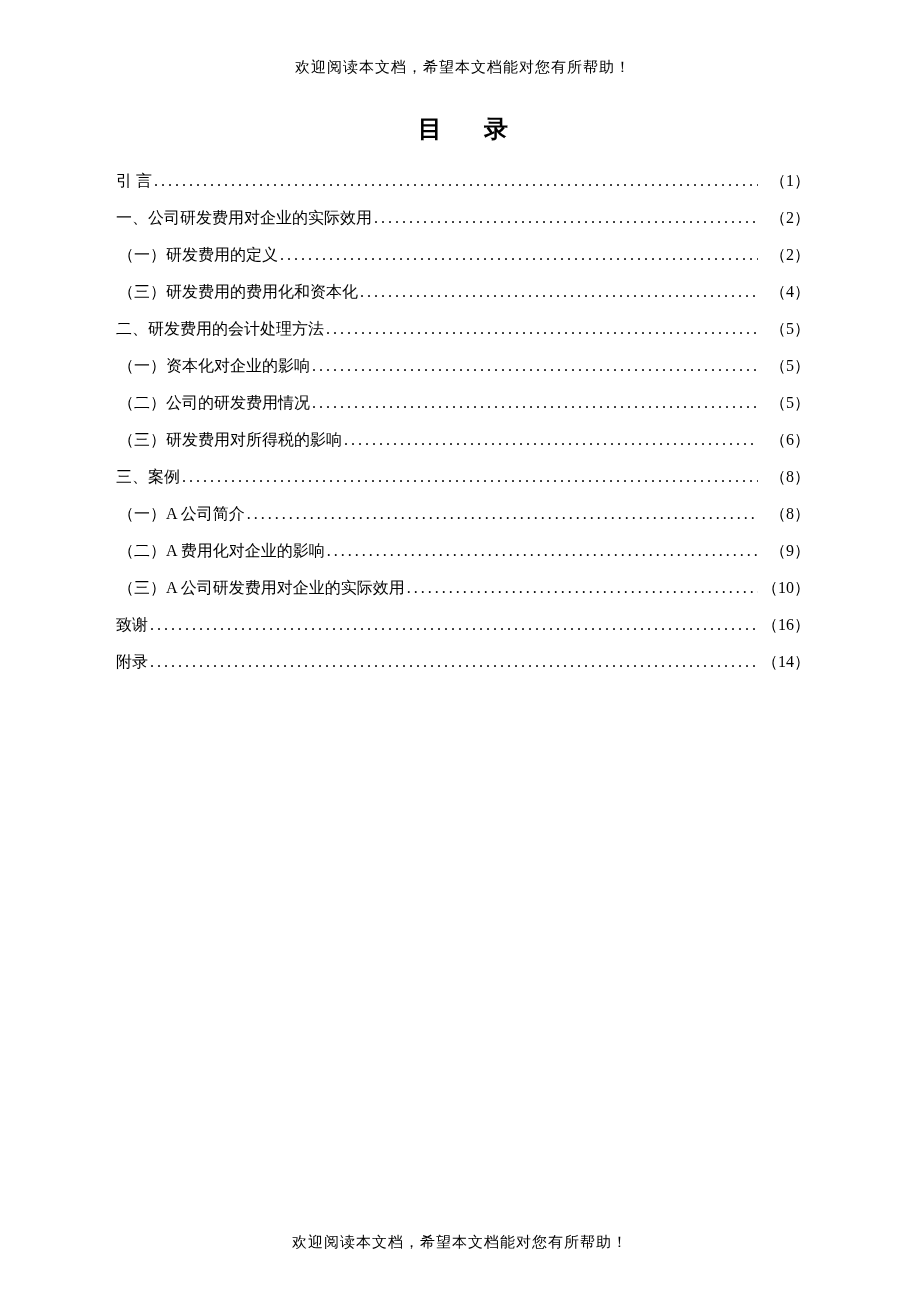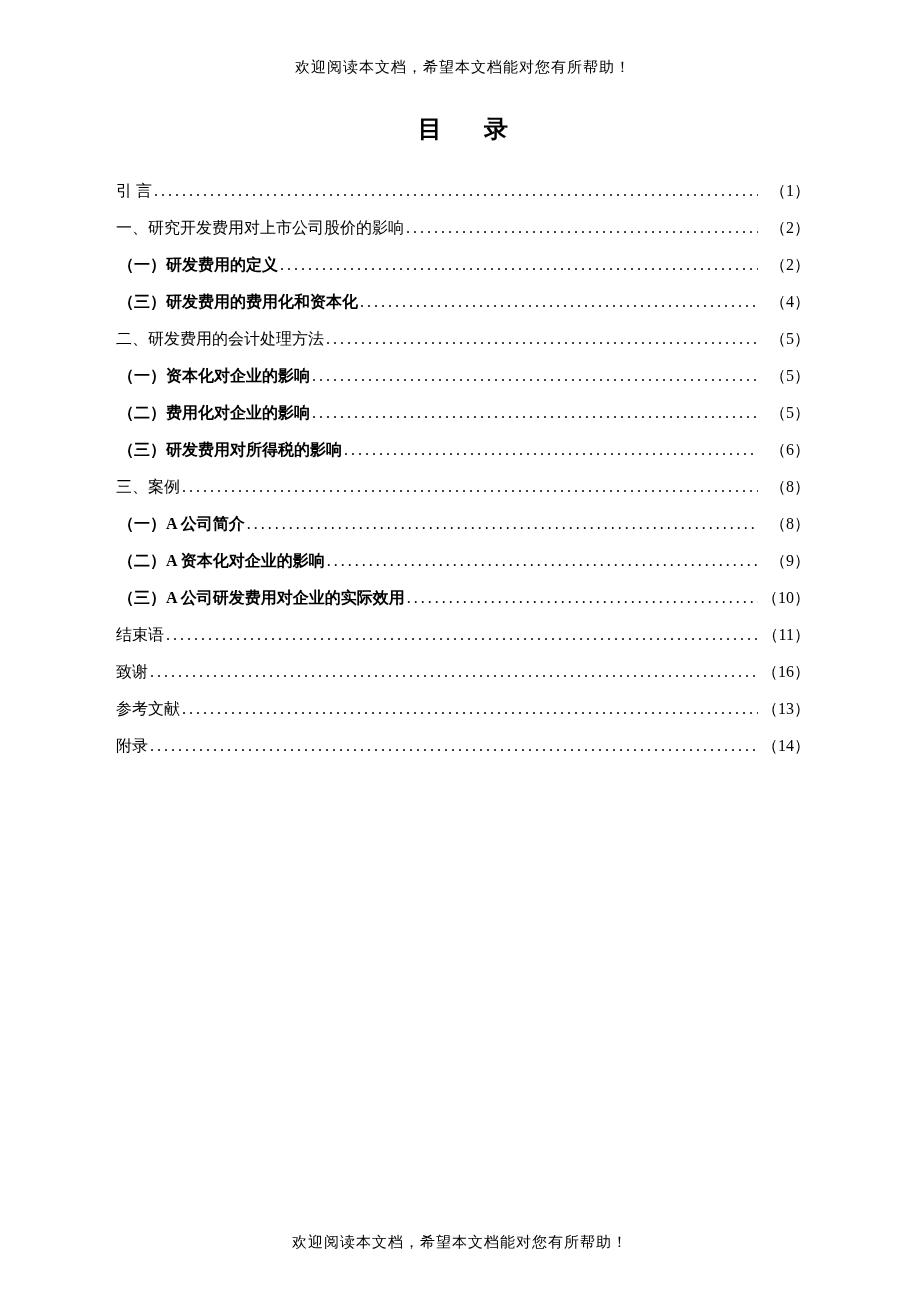--- a/index.html
+++ b/index.html
@@ -18,21 +18,21 @@
       text-align: center;
       font-size: 15px;
       letter-spacing: 1px;
       margin-bottom: 36px;
     }
     .title {
       text-align: center;
       font-size: 24px;
       font-weight: bold;
       letter-spacing: 18px;
-      margin-bottom: 34px;
+      margin-bottom: 24px;
       padding-left: 18px;
     }
     .toc {
       font-size: 16px;
     }
     .toc-row {
       display: flex;
       align-items: flex-end;
       width: 100%;
       line-height: 1.5;
@@ -51,21 +51,20 @@
     .toc-leader::after {
       content: "..................................................................................................................................";
     }
     .toc-page {
       flex: 0 0 auto;
       min-width: 50px;
       text-align: right;
     }
     .sub .toc-label {
       padding-left: 2px;
-      font-weight: bold;
     }
     .footer-note {
       position: absolute;
       bottom: 50px;
       left: 0;
       width: 100%;
       text-align: center;
       font-size: 15px;
       letter-spacing: 1px;
     }
@@ -76,21 +75,21 @@
 <div class="page">
   <div class="header-note">欢迎阅读本文档，希望本文档能对您有所帮助！</div>
   <div class="title">目  录</div>
   <div class="toc" id="toc">
       <div class="toc-row">
         <span class="toc-label">引    言</span>
         <span class="toc-leader"></span>
         <span class="toc-page">（1）</span>
       </div>
       <div class="toc-row">
-        <span class="toc-label">一、研究开发费用对上市公司股价的影响</span>
+        <span class="toc-label">一、公司研发费用对企业的实际效用</span>
         <span class="toc-leader"></span>
         <span class="toc-page">（2）</span>
       </div>
       <div class="toc-row sub">
         <span class="toc-label">（一）研发费用的定义</span>
         <span class="toc-leader"></span>
         <span class="toc-page">（2）</span>
       </div>
       <div class="toc-row sub">
         <span class="toc-label">（三）研发费用的费用化和资本化</span>
@@ -101,63 +100,53 @@
         <span class="toc-label">二、研发费用的会计处理方法</span>
         <span class="toc-leader"></span>
         <span class="toc-page">（5）</span>
       </div>
       <div class="toc-row sub">
         <span class="toc-label">（一）资本化对企业的影响</span>
         <span class="toc-leader"></span>
         <span class="toc-page">（5）</span>
       </div>
       <div class="toc-row sub">
-        <span class="toc-label">（二）费用化对企业的影响</span>
+        <span class="toc-label">（二）公司的研发费用情况</span>
         <span class="toc-leader"></span>
         <span class="toc-page">（5）</span>
       </div>
       <div class="toc-row sub">
         <span class="toc-label">（三）研发费用对所得税的影响</span>
         <span class="toc-leader"></span>
         <span class="toc-page">（6）</span>
       </div>
       <div class="toc-row">
         <span class="toc-label">三、案例</span>
         <span class="toc-leader"></span>
         <span class="toc-page">（8）</span>
       </div>
       <div class="toc-row sub">
         <span class="toc-label">（一）A 公司简介</span>
         <span class="toc-leader"></span>
         <span class="toc-page">（8）</span>
       </div>
       <div class="toc-row sub">
-        <span class="toc-label">（二）A 资本化对企业的影响</span>
+        <span class="toc-label">（二）A 费用化对企业的影响</span>
         <span class="toc-leader"></span>
         <span class="toc-page">（9）</span>
       </div>
       <div class="toc-row sub">
         <span class="toc-label">（三）A 公司研发费用对企业的实际效用</span>
         <span class="toc-leader"></span>
         <span class="toc-page">（10）</span>
       </div>
       <div class="toc-row">
-        <span class="toc-label">结束语</span>
-        <span class="toc-leader"></span>
-        <span class="toc-page">（11）</span>
-      </div>
-      <div class="toc-row">
         <span class="toc-label">致谢</span>
         <span class="toc-leader"></span>
         <span class="toc-page">（16）</span>
-      </div>
-      <div class="toc-row">
-        <span class="toc-label">参考文献</span>
-        <span class="toc-leader"></span>
-        <span class="toc-page">（13）</span>
       </div>
       <div class="toc-row">
         <span class="toc-label">附录</span>
         <span class="toc-leader"></span>
         <span class="toc-page">（14）</span>
       </div>
     </div>
 </div>
 
 <div class="footer-note">欢迎阅读本文档，希望本文档能对您有所帮助！</div>

